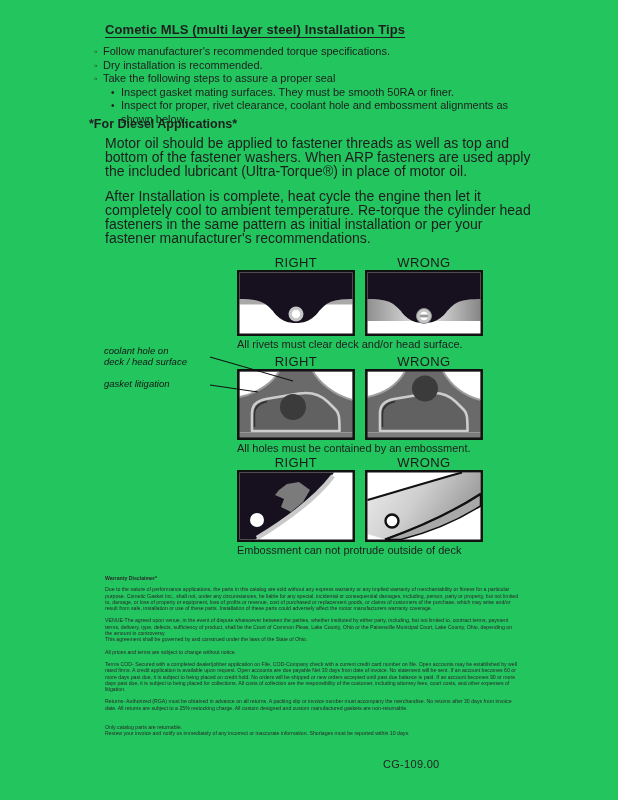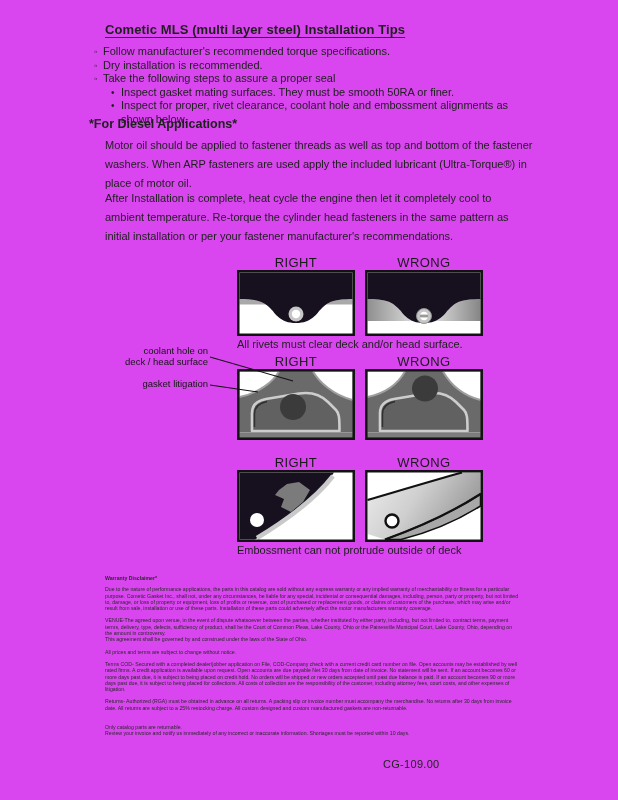--- a/index.html
+++ b/index.html
@@ -1,51 +1,51 @@
 <!DOCTYPE html>
 <html style="--ink: #1e1e1e; --diagram-dark: #17101f; --deck-gray: #a9a9a9; --gasket-gray: #6a6a6a; --coolant-hole: #3b3b3b; --emboss-light: #cdcdcd;"><head>
 <meta charset="utf-8">
 <style>
   * { margin:0; padding:0; box-sizing:border-box; }
   html,body { background:#ffffff; }
   .page {
-    position:relative; width:618px; height:800px; background:#d946ef;
+    position:relative; width:618px; height:800px; background:#22c55e;
     font-family:"Liberation Sans", sans-serif; color:var(--ink,#1e1e1e);
     overflow:hidden;
   }
   
   .title {
     position:absolute; left:105px; top:22px;
     font-size:13px; font-weight:bold;
     text-decoration:underline; text-underline-offset:3px; text-decoration-thickness:1.3px;
     letter-spacing:0.1px;
   }
   .tips { position:absolute; left:94px; top:45px; width:436px; font-size:11px; line-height:13.6px; }
   .tip  { display:flex; }
   .tip .m  { width:9px; flex:0 0 9px; font-size:10px; }
   .tip.l2  { margin-left:17px; }
   .tip.l2 .m { width:10px; flex:0 0 10px; }
 
   .diesel-head { position:absolute; left:89px; top:117px; font-size:12.5px; font-weight:bold; }
-  .para { position:absolute; left:105px; width:428px; font-size:11px; line-height:19px; }
+  .para { position:absolute; left:105px; width:428px; font-size:14px; line-height:14px; }
   .p1 { top:136px; }
   .p2 { top:170px;margin-top:19px; }
   .p3 { top:213px; }
 
   
   .diag-row { position:absolute; left:237px; width:248px;margin-top:26px; }
   .row1 { top:229px; } .row2 { top:328px; } .row3 { top:429px; }
   .pair-labels { display:flex; height:15px; font-size:13px; letter-spacing:0.4px; color:#1a1a1a; }
   .pair-labels span { width:118px; text-align:center; }
   .pair-labels span + span { margin-left:10px; }
   .pair-boxes { display:flex; }
   .pair-boxes svg + svg { margin-left:10px; }
   .caption { margin-top:2px; font-size:11px; line-height:12.5px; white-space:nowrap; }
 
-  .side-label { position:absolute; width:104px; left:104px; text-align:right; font-size:9.5px; line-height:11px; color:#151515; }
+  .side-label { position:absolute; width:104px; left:104px; text-align:left; font-size:9.5px; line-height:11px; color:#151515;font-style:italic; }
   .sl1 { top:345px; } .sl2 { top:378px; }
   .pointer-lines { position:absolute; left:208px; top:352px; }
 
   
   .warranty { position:absolute; left:105px; top:575px; width:414px; font-size:5.2px; line-height:6.3px; color:#2a2a2a; }
   .warranty .h { font-weight:bold; margin-bottom:5px; }
   .warranty p { margin-bottom:6px; }
   .warranty p.tight { margin-bottom:0; }
   .warranty p.gap { margin-bottom:13px; }
 
@@ -149,20 +149,21 @@
         <path d="M115.5,2.5 H78 C84,13 96,26 115.5,31 Z" fill="#fff"></path>
         <path d="M78,2.5 C84,13 96,26 115.5,31" stroke="#9f9f9f" stroke-width="2" fill="none"></path>
         <path d="M15,62 L15,44 C15,35 21,31.5 29,30 L62,24.5 C75,22.5 84,26 91,33 L99,41 C102,44 102.5,48 102.5,62 Z" fill="#616161" stroke="var(--emboss-light,#cdcdcd)" stroke-width="2.6" stroke-linejoin="round"></path>
         <path d="M17.5,58 L17.5,45 C17.5,37 22.5,34 30,32.5" fill="none" stroke="#303030" stroke-width="1.4"></path>
         <rect x="2.5" y="63" width="113" height="1.3" fill="#989898"></rect>
         <rect x="2.5" y="64.3" width="113" height="4.2" fill="#7d7d7d"></rect>
         <circle cx="60" cy="19.5" r="13" fill="var(--coolant-hole,#3b3b3b)"></circle>
         <rect x="1.25" y="1.25" width="115.5" height="68.5" fill="none" stroke="#121212" stroke-width="2.5"></rect>
       </svg>
     </div>
+    <div class="caption">All holes must be contained by an embossment.</div>
   </div>
 
   <div class="side-label sl1">
     <div>coolant hole on</div>
     <div>deck / head surface</div>
   </div>
   <div class="side-label sl2">gasket litigation</div>
 
   <svg class="pointer-lines" width="92" height="46" viewBox="0 0 92 46">
     <line x1="2" y1="5" x2="85" y2="29" stroke="#111" stroke-width="1.1"></line>

